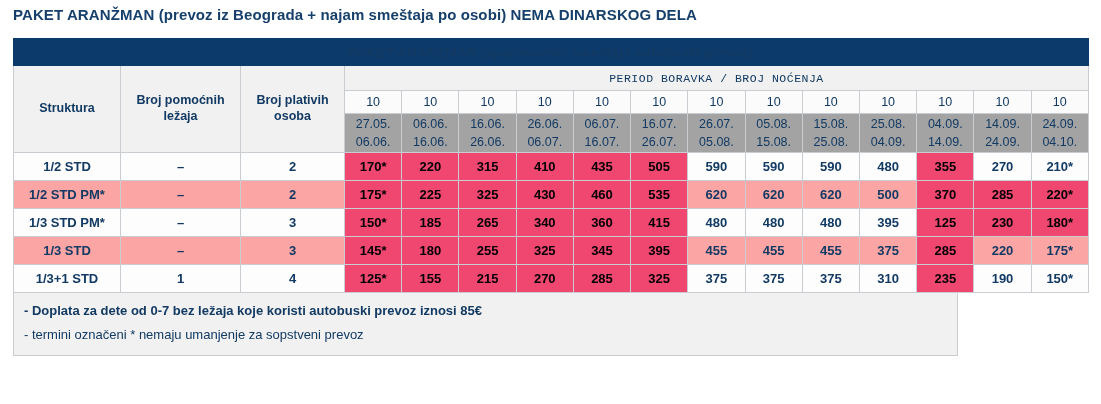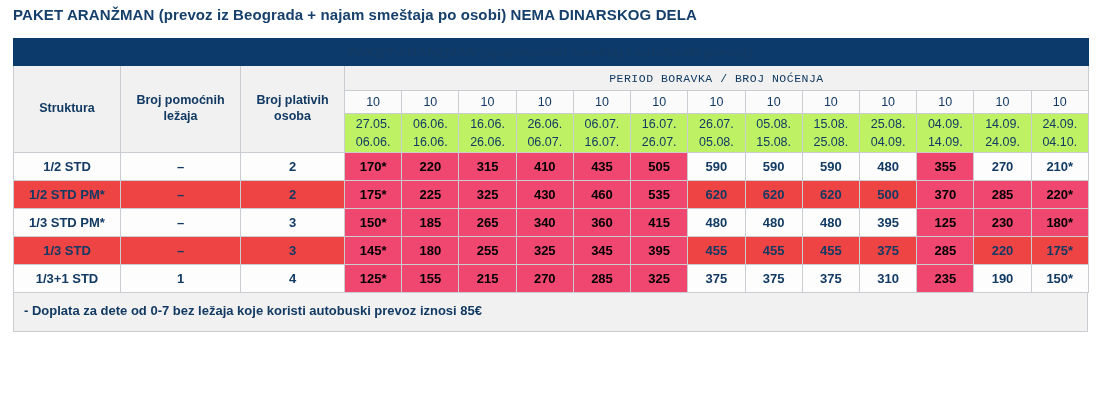--- a/index.html
+++ b/index.html
@@ -78,53 +78,53 @@
   }
 
   .nights-cell {
     background: #fbfbfb;
     height: 22px;
     font-size: 12.5px;
     font-weight: 400;
   }
 
   .dates-cell {
-    background: #bef264;
+    background: #a3a3a3;
     height: 38px;
     font-size: 12.5px;
     line-height: 1.45;
     font-weight: 400;
   }
 
   tr.data-row td {
     height: 27px;
     font-size: 13px;
     font-weight: 700;
   }
 
   tr.row-odd td { background: #fdfdfd; }
-  tr.row-even td { background: #ef4444; }
+  tr.row-even td { background: #fca5a5; }
 
   td.price.hl {
     background: #ef4770 !important;
     color: #000000;
   }
 
   td.label-cell {
     font-weight: 700;
     font-size: 13px;
   }
 
   .notes {
     background: #f1f1f1;
     border: 1px solid #c9ccd1;
     border-top: none;
     padding: 6px 10px 8px 10px;
     box-sizing: border-box;
-    width: 1075px;
+    width: 945px;
   }
   .note-line {
     font-size: 13px;
     line-height: 1.85;
     color: #123a63;
     white-space: nowrap;
   }
   .note-line.bold { font-weight: 700; }
 </style>
 </head>
@@ -321,14 +321,15 @@
           <td class="price">310</td>
           <td class="price hl">235</td>
           <td class="price">190</td>
           <td class="price">150*</td>
         </tr>
       </tbody>
   </table>
 
   <div class="notes" id="notes-box">
       <div class="note-line bold">- Doplata za dete od 0-7 bez ležaja koje koristi autobuski prevoz iznosi 85€</div>
+      <div class="note-line">- termini označeni * nemaju umanjenje za sopstveni prevoz</div>
     </div>
 </div>
 
 </body></html>

